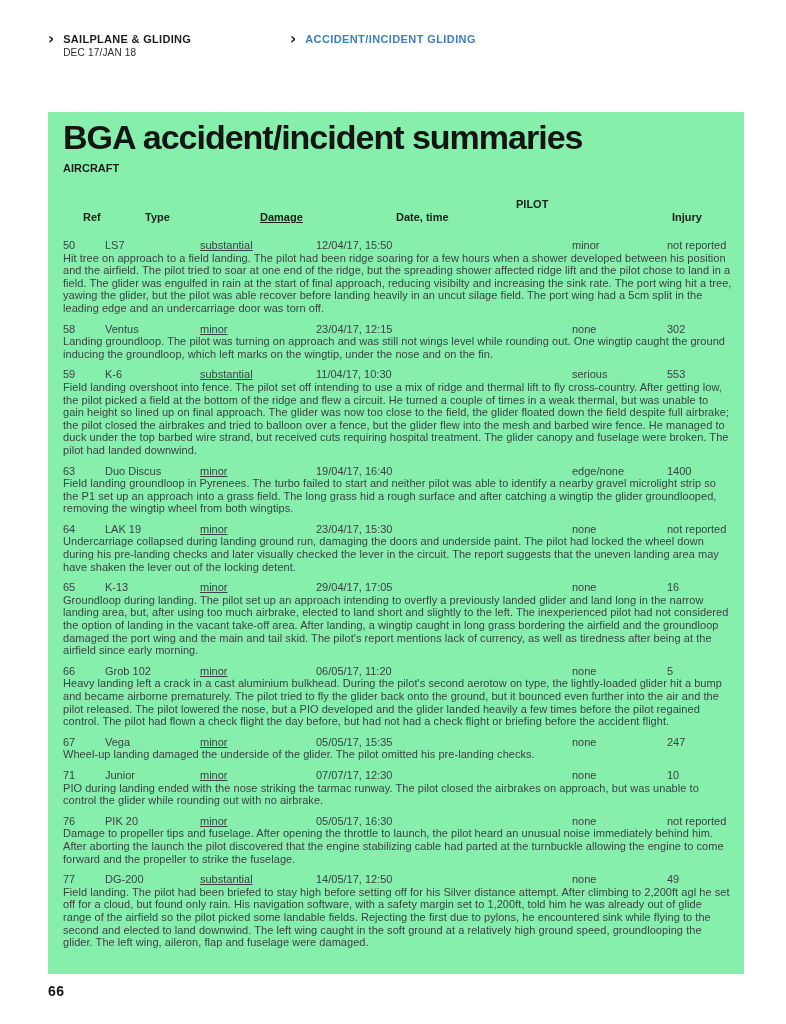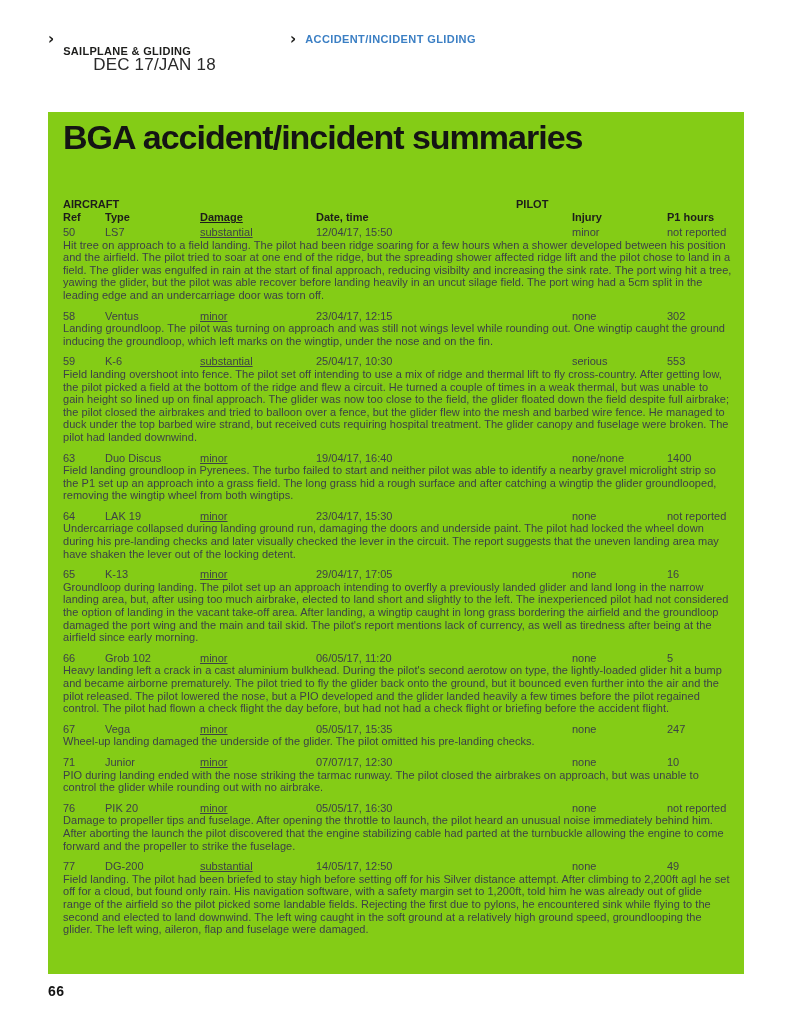--- a/index.html
+++ b/index.html
@@ -17,40 +17,39 @@
   .mh-block { position: absolute; top: 0; display: flex; align-items: flex-start; }
   .mh-left  { left: 0; }
   .mh-right { left: 242px; }
   .chev {
     font-weight: bold; color: #1d1d1b; font-size: 15px; line-height: 12px;
     margin-right: 9px; font-family: "DejaVu Sans", sans-serif;
   }
   .mh-title {
     font-weight: bold; color: #1d1d1b; font-size: 11px; letter-spacing: 0.3px;
     line-height: 13px;
-    margin-top: 12px;
-  }
-  .mh-issue { font-size: 17px; color: #2a2a2a; line-height: 13px; letter-spacing: 0.2px; margin-left: 30px; }
+  }
+  .mh-issue { font-size: 10px; color: #2a2a2a; line-height: 13px; letter-spacing: 0.2px; }
   .mh-section {
     font-weight: bold; color: #3b7fc4; font-size: 11px; letter-spacing: 0.4px;
     line-height: 13px;
   }
 
   
   .panel {
     position: absolute; left: 48px; top: 112px; width: 696px; height: 862px;
-    background: #84cc16; padding: 7px 12px 0 15px; overflow: hidden;
+    background: #86efac; padding: 7px 12px 0 15px; overflow: hidden;
   }
   .panel h1 {
     font-size: 34px; font-weight: bold; color: #141414; letter-spacing: -1px;
     line-height: 36px; margin-bottom: 7px; white-space: nowrap;
   }
 
-  .hdr-row { display: flex; font-size: 11px; line-height: 13px; align-items: flex-end; }
-  .hdr { font-weight: bold; color: #1d1d1b; }
+  .hdr-row { display: flex; font-size: 11px; line-height: 13px; }
+  .hdr { font-weight: bold; color: #1d1d1b; margin-left: 20px; }
   .c-ref    { width: 42px;  flex: none; }
   .c-type   { width: 95px;  flex: none; }
   .c-damage { width: 116px;  flex: none; text-decoration: underline; }
   .c-date   { width: 256px; flex: none; }
   .c-injury { width: 95px;  flex: none; }
   .c-p1     { flex: 1; }
   .g-aircraft { width: 453px; flex: none; font-weight: bold; color: #1d1d1b; }
   .g-pilot  { flex: 1; font-weight: bold; color: #1d1d1b; margin-top: 36px; }
 
   #entries { margin-top: 2px; }
@@ -123,34 +122,34 @@
       <span class="c-p1">302</span>
     </div>
     <p class="desc">Landing groundloop. The pilot was turning on approach and was still not wings level while rounding out. One wingtip caught the ground inducing the groundloop, which left marks on the wingtip, under the nose and on the fin.</p>
   </div>
 
   <div class="entry">
     <div class="row">
       <span class="c-ref">59</span>
       <span class="c-type">K-6</span>
       <span class="c-damage">substantial</span>
-      <span class="c-date">25/04/17, 10:30</span>
+      <span class="c-date">11/04/17, 10:30</span>
       <span class="c-injury">serious</span>
       <span class="c-p1">553</span>
     </div>
     <p class="desc">Field landing overshoot into fence. The pilot set off intending to use a mix of ridge and thermal lift to fly cross-country. After getting low, the pilot picked a field at the bottom of the ridge and flew a circuit. He turned a couple of times in a weak thermal, but was unable to gain height so lined up on final approach. The glider was now too close to the field, the glider floated down the field despite full airbrake; the pilot closed the airbrakes and tried to balloon over a fence, but the glider flew into the mesh and barbed wire fence. He managed to duck under the top barbed wire strand, but received cuts requiring hospital treatment. The glider canopy and fuselage were broken. The pilot had landed downwind.</p>
   </div>
 
   <div class="entry">
     <div class="row">
       <span class="c-ref">63</span>
       <span class="c-type">Duo Discus</span>
       <span class="c-damage">minor</span>
       <span class="c-date">19/04/17, 16:40</span>
-      <span class="c-injury">none/none</span>
+      <span class="c-injury">edge/none</span>
       <span class="c-p1">1400</span>
     </div>
     <p class="desc">Field landing groundloop in Pyrenees. The turbo failed to start and neither pilot was able to identify a nearby gravel microlight strip so the P1 set up an approach into a grass field. The long grass hid a rough surface and after catching a wingtip the glider groundlooped, removing the wingtip wheel from both wingtips.</p>
   </div>
 
   <div class="entry">
     <div class="row">
       <span class="c-ref">64</span>
       <span class="c-type">LAK 19</span>
       <span class="c-damage">minor</span>

